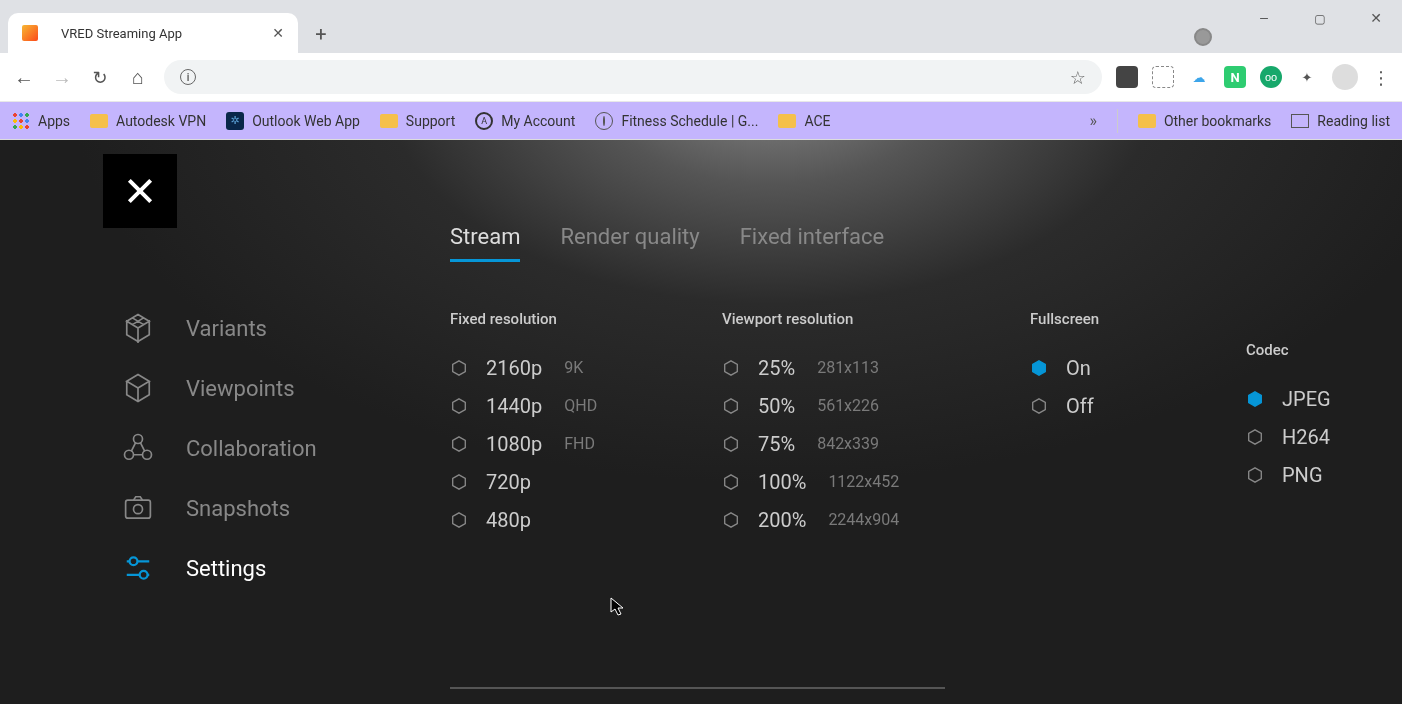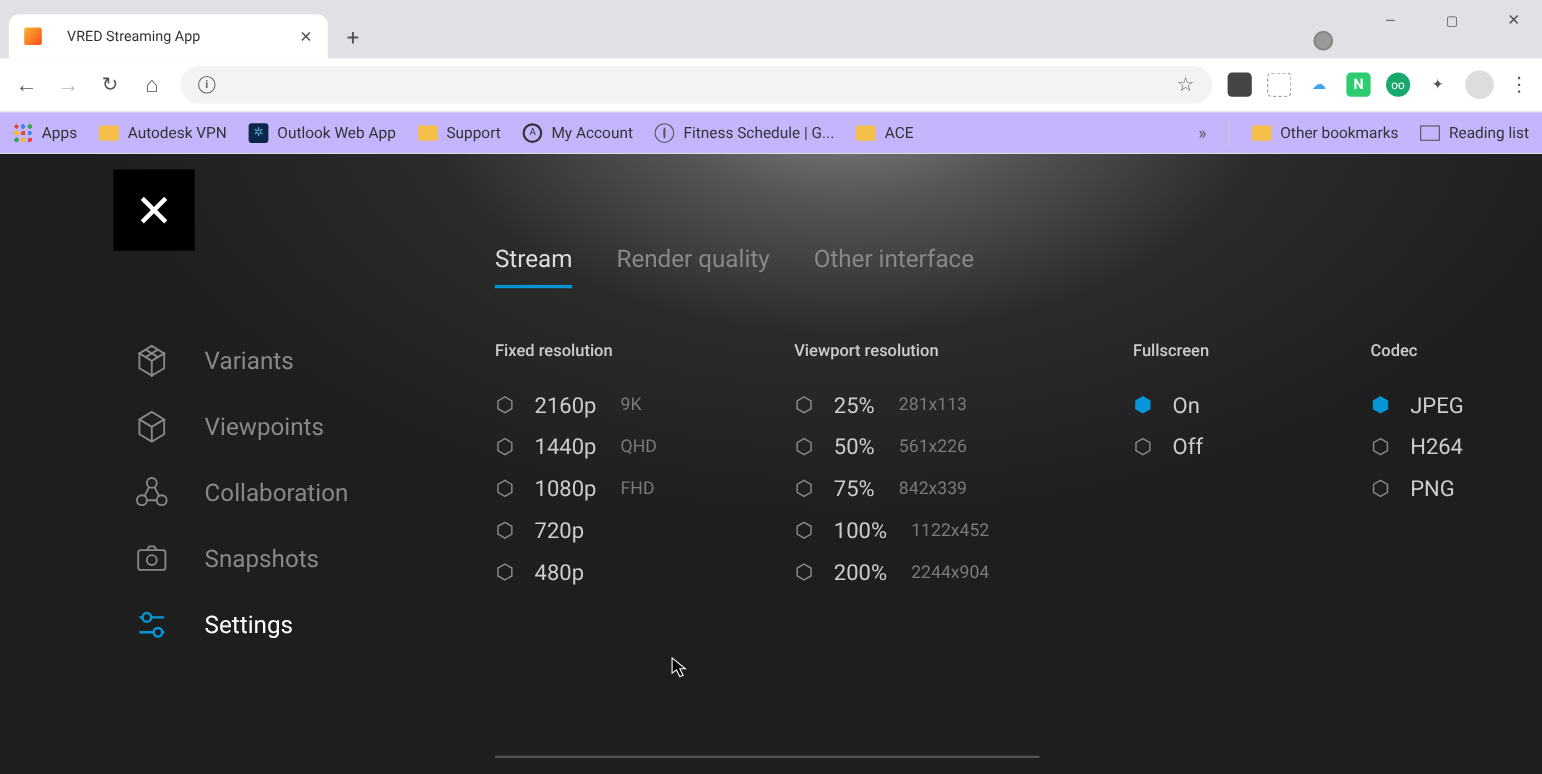--- a/index.html
+++ b/index.html
@@ -88,21 +88,21 @@
   .col h3{ font-size:15px; font-weight:500; color:#ccc; margin-bottom:26px;}
   .opt{ display:flex; align-items:center; gap:18px; font-size:20px; color:#ccc; margin-bottom:10px; line-height:1.4; cursor:pointer;}
   .opt .hex{ width:18px;height:18px; }
   .opt .hex polygon{ fill:none; stroke:#888; stroke-width:1.5;}
   .opt.sel .hex polygon{ stroke:#0696d7; fill:#0696d7;}
   .opt .sub{ color:#7a7a7a; font-size:16px; margin-left:4px;}
 
   .col-fixed{ left:0;}
   .col-vp{ left:272px;}
   .col-fs{ left:580px;}
-  .col-codec{ left:796px;}
+  .col-codec{ left:796px;margin-top:31px;}
 
   .divider-line{ position:absolute; left:450px; width:495px; bottom:15px; height:2px; background:#555;}
 
   .cursor{ position:absolute; left:610px; top:597px; pointer-events:none;}
   .cursor svg{width:16px;height:20px;}
 </style>
 </head>
 <body>
 
 <div class="tabstrip">
@@ -187,21 +187,21 @@
 
   <div class="close-panel">
     <svg viewBox="0 0 24 24">
         <path d="M4 4 L20 20 M20 4 L4 20" stroke="#fff" stroke-width="3" fill="none"></path>
       </svg>
   </div>
 
   <div class="tabs">
     <div class="t active">Stream</div>
     <div class="t">Render quality</div>
-    <div class="t">Other interface</div>
+    <div class="t">Fixed interface</div>
   </div>
 
   <div class="sidebar">
     <div class="item">
       <span class="ico">
           <svg viewBox="0 0 32 32">
             <path d="M6 10 L16 4 L26 10 L16 16 Z M6 10 L16 16 L16 28 L6 22 Z M26 10 L16 16 L16 28 L26 22 Z M11 7 L21 13 M21 7 L11 13" fill="none" stroke="#888" stroke-width="1.5"></path>
           </svg>
         </span>
       <span>Variants</span>

